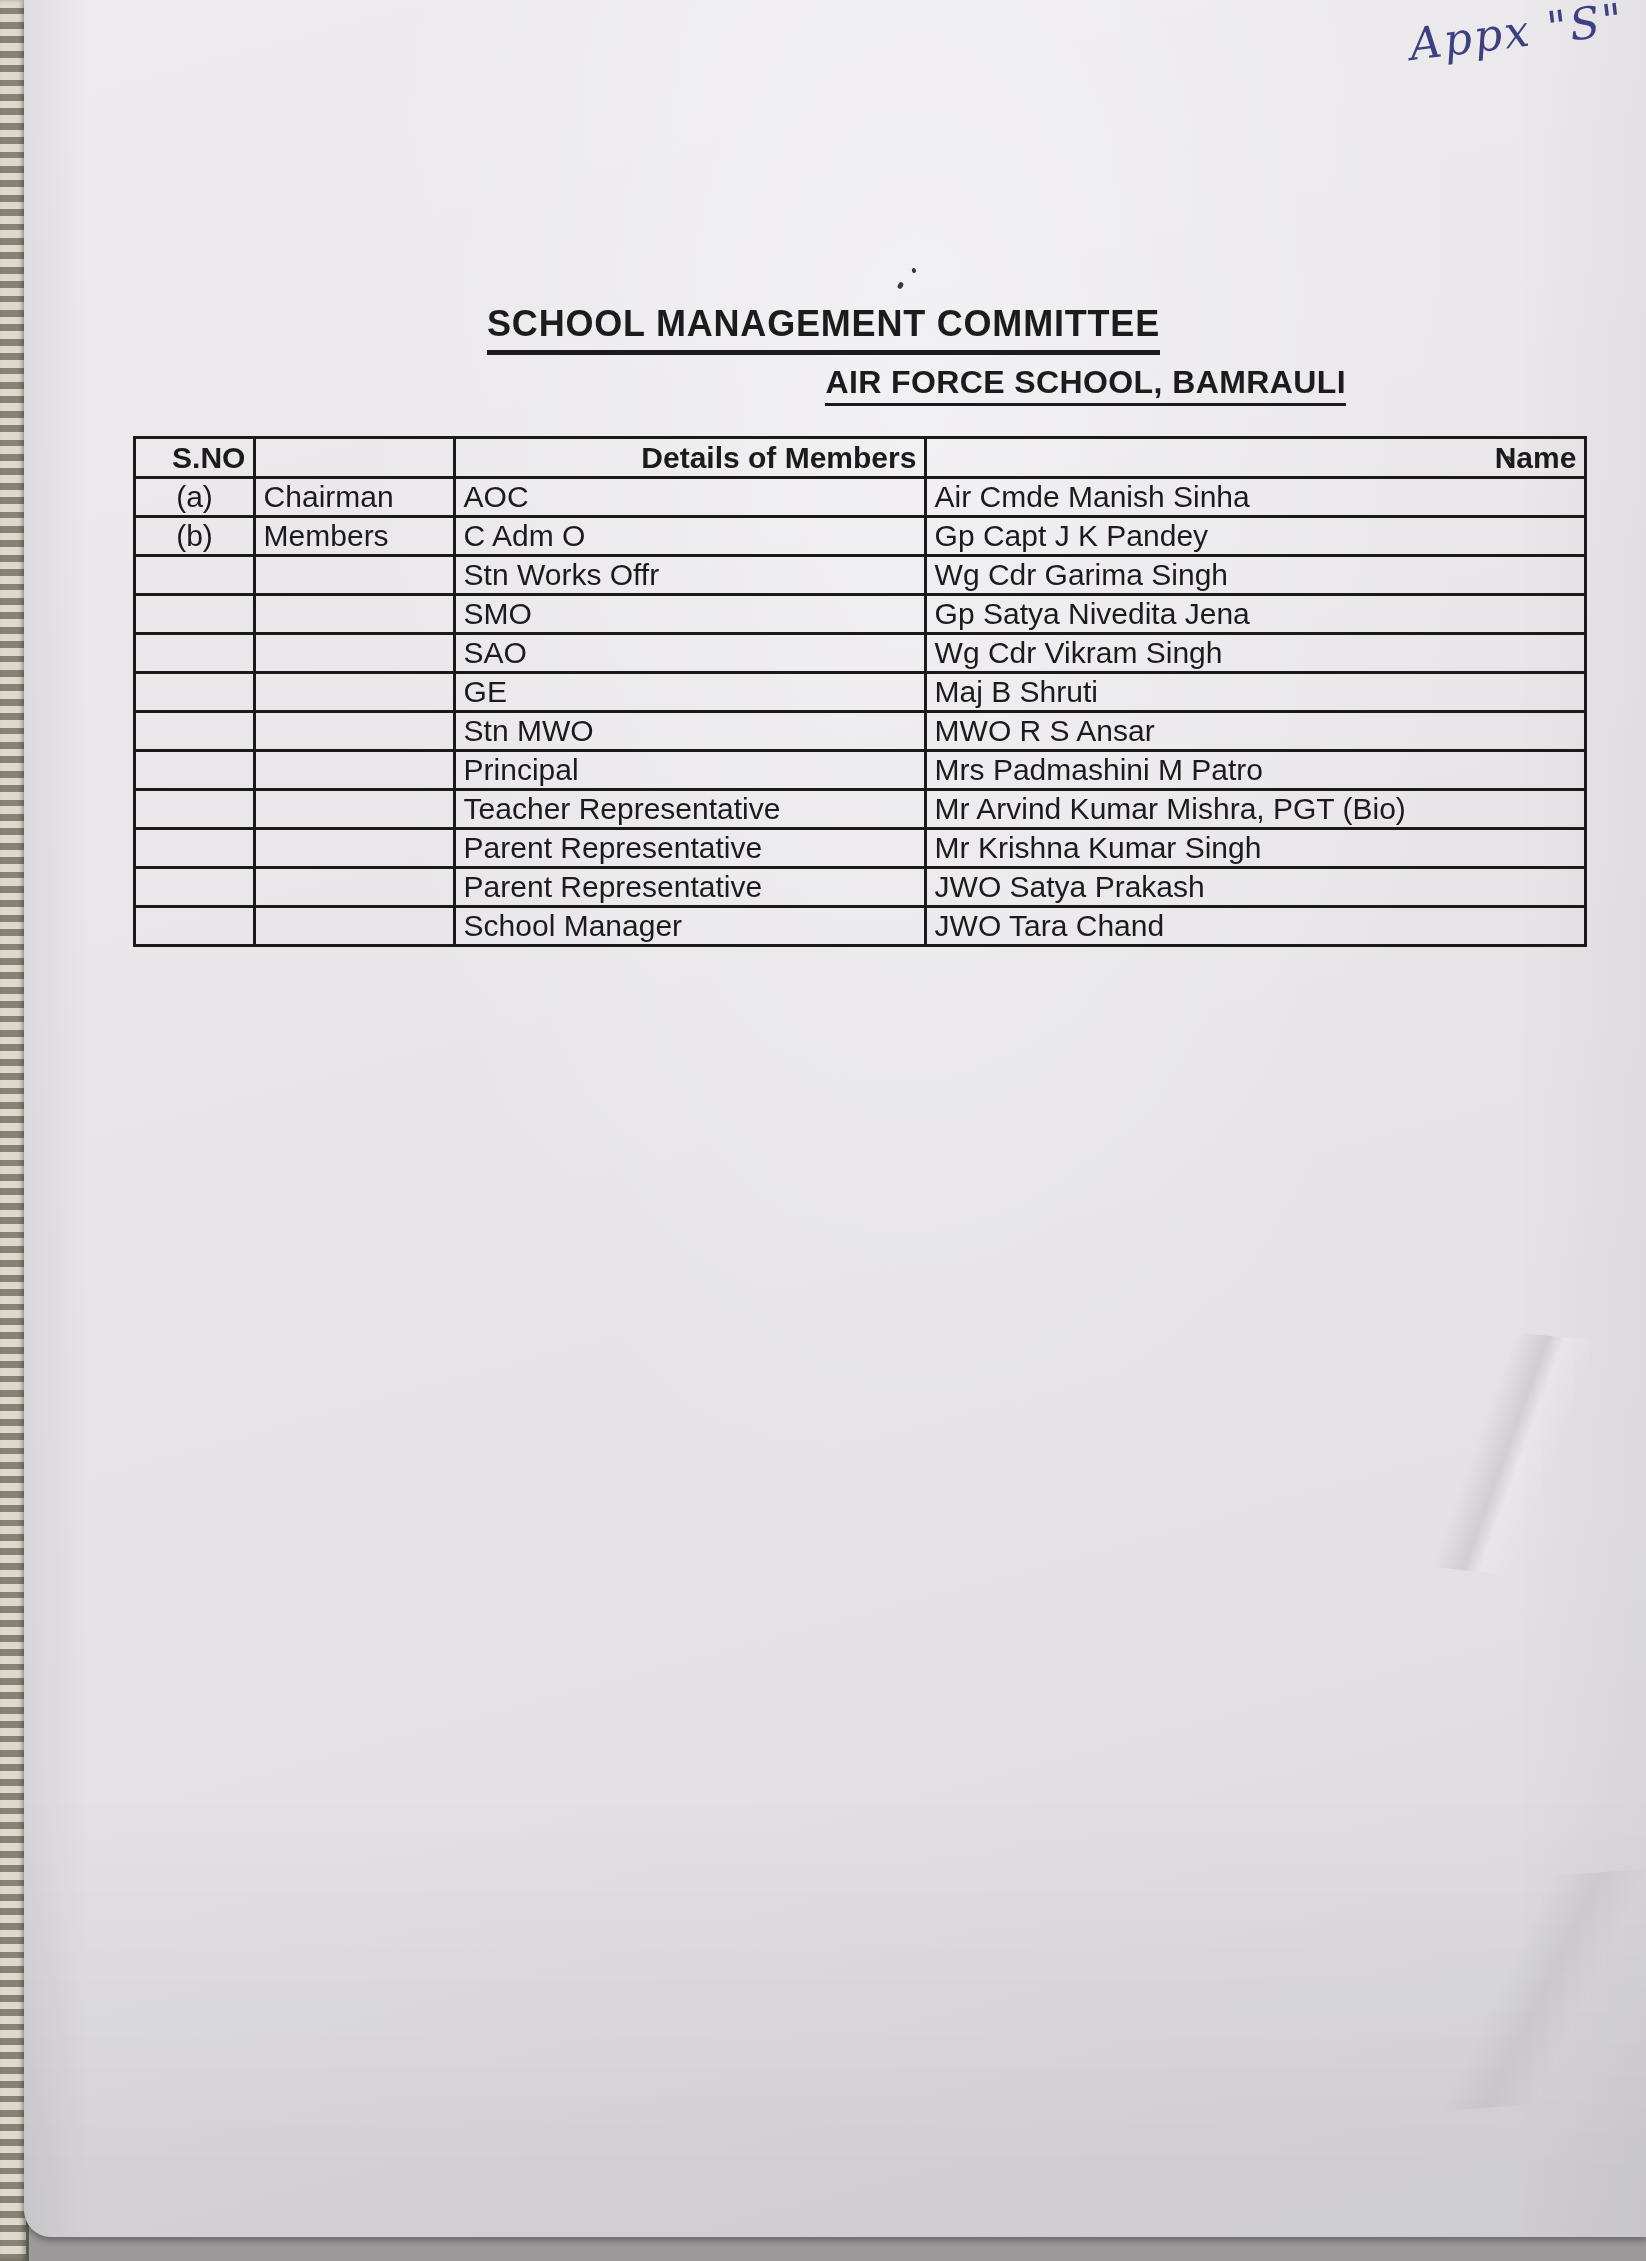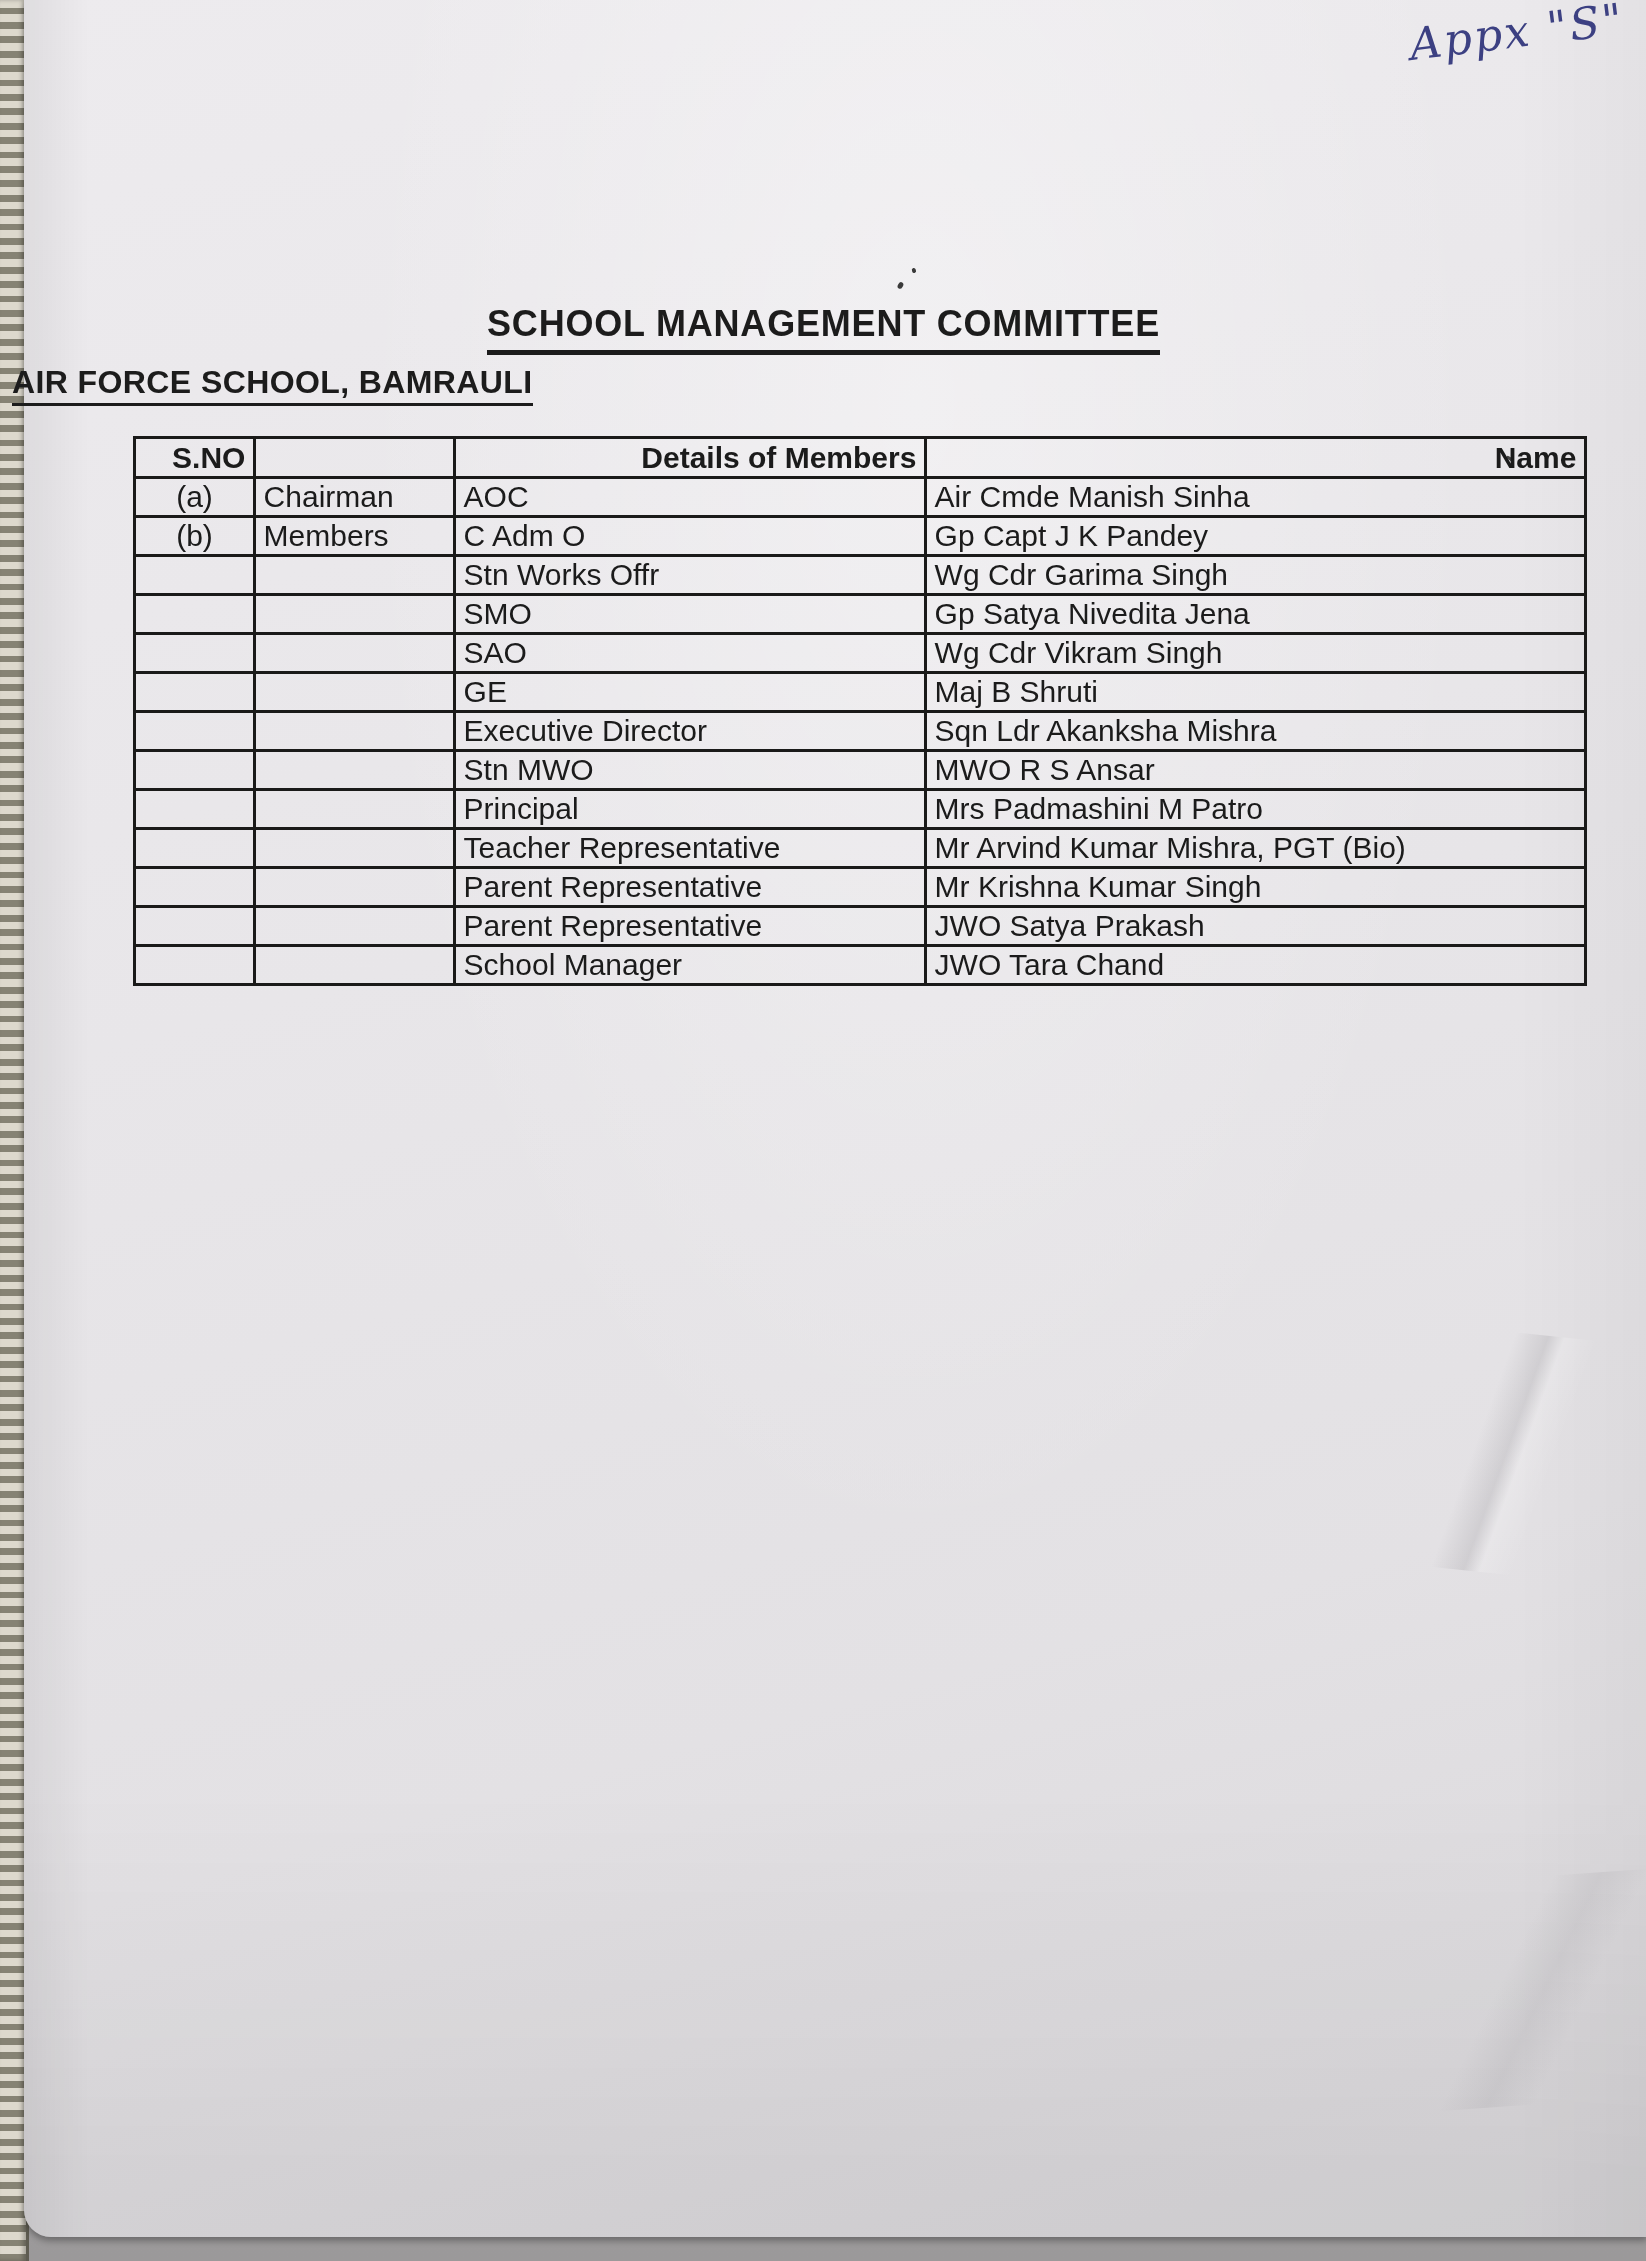--- a/index.html
+++ b/index.html
@@ -64,21 +64,21 @@
   .speck-b{left:912px;top:268px;width:3.8px;height:5.3px;transform:rotate(-20deg);}
   .speck-c{left:1506px;top:457px;width:7.6px;height:3px;transform:rotate(38deg);background:#454545;}
 
   
   .title-wrap{position:absolute;left:0;top:306px;width:1647px;text-align:center;}
   .doc-title{
     display:inline-block;font-weight:700;font-size:36px;line-height:1;
     color:#1c1c1c;letter-spacing:0.8px;
     border-bottom:5.3px solid #1c1c1c;padding-bottom:7.6px;
   }
-  .subtitle-wrap{position:absolute;left:12px;top:366px;width:1346px;text-align:left;}
+  .subtitle-wrap{position:absolute;left:0;top:366px;width:1346px;text-align:right;}
   .doc-subtitle{
     display:inline-block;font-weight:700;font-size:32px;line-height:1;
     color:#1c1c1c;letter-spacing:0.4px;
     border-bottom:3.8px solid #1c1c1c;padding-bottom:5.3px;
   }
 
   
   table.committee{
     position:absolute;left:133px;top:436px;width:1450px;
     border-collapse:collapse;table-layout:fixed;
@@ -168,26 +168,20 @@
       </tr>
       <tr>
         <td class="center"></td>
         <td></td>
         <td>GE</td>
         <td>Maj B Shruti</td>
       </tr>
       <tr>
         <td class="center"></td>
         <td></td>
-        <td>Executive Director</td>
-        <td>Sqn Ldr Akanksha Mishra</td>
-      </tr>
-      <tr>
-        <td class="center"></td>
-        <td></td>
         <td>Stn MWO</td>
         <td>MWO R S Ansar</td>
       </tr>
       <tr>
         <td class="center"></td>
         <td></td>
         <td>Principal</td>
         <td>Mrs Padmashini M Patro</td>
       </tr>
       <tr>

